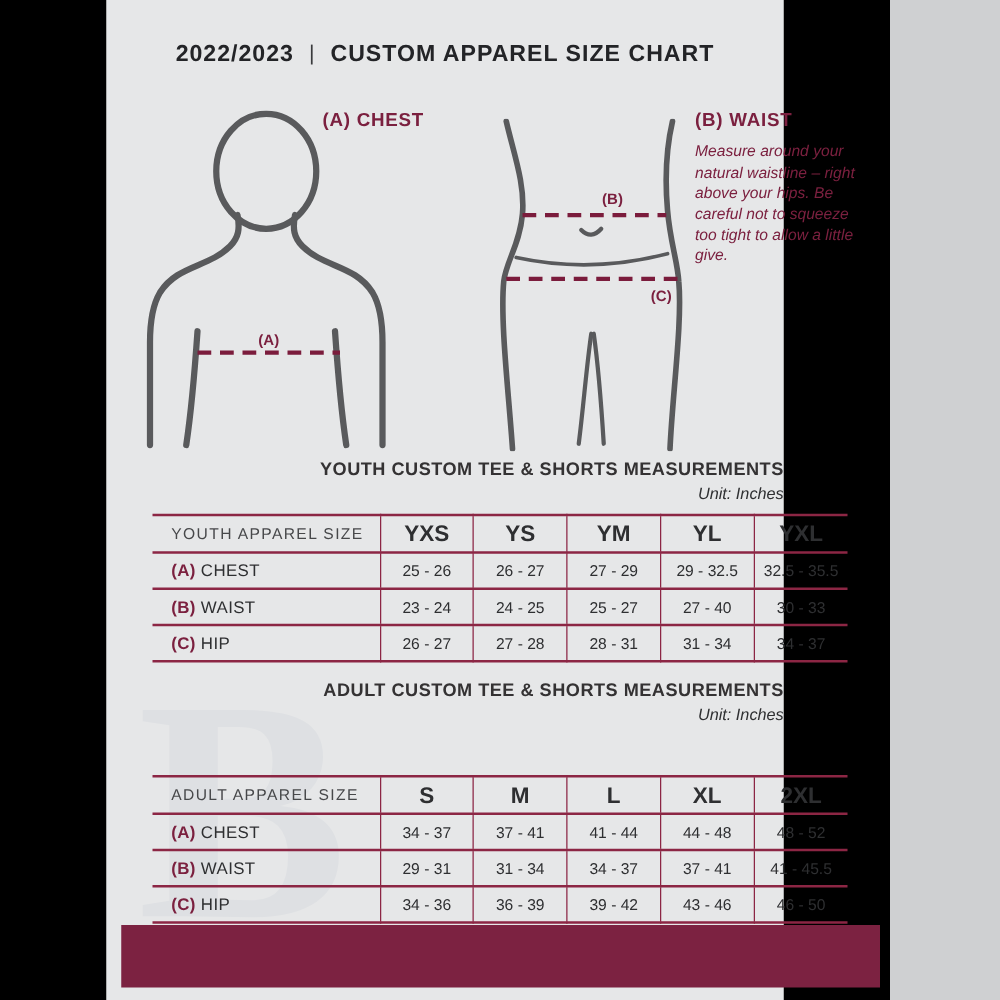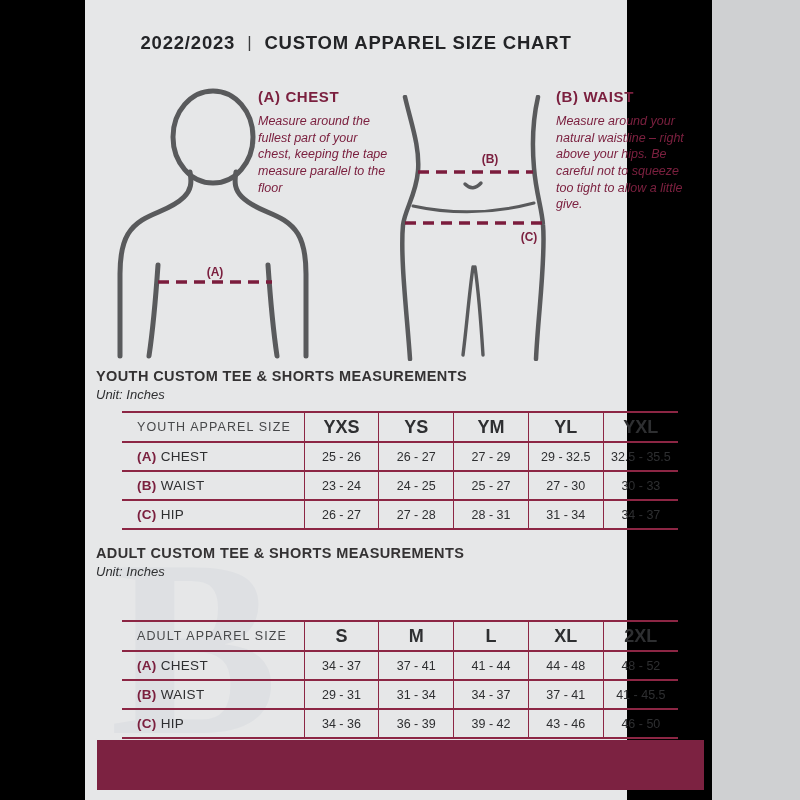--- a/index.html
+++ b/index.html
@@ -40,21 +40,21 @@
   }
   .chest-guide{position:absolute;left:258px;top:88px;width:134px;}
   .waist-guide{position:absolute;left:556px;top:88px;width:142px;}
   .hips-guide{position:absolute;left:556px;top:222px;width:150px;}
   .figure-upper{position:absolute;left:112px;top:84px;}
   .figure-lower{position:absolute;left:392px;top:95px;}
   svg text.marker{font-family:"Liberation Sans",sans-serif;font-weight:bold;
     font-size:12px;fill:var(--maroon);}
 
   
-  .section-title{position:absolute;left:96px;right:85px;text-align:left;z-index:1;}
+  .section-title{position:absolute;left:96px;right:85px;text-align:right;z-index:1;}
   .section-title .title{font-size:14.5px;font-weight:bold;color:#343233;letter-spacing:0.4px;}
   .section-title .unit{font-size:13px;font-style:italic;color:var(--ink);margin-top:3px;}
   .youth-head{top:368px;}
   .adult-head{top:545px;}
 
   .size-table{
     position:absolute;left:122px;width:556px;z-index:1;
     border-collapse:collapse;table-layout:fixed;
     border-top:2px solid var(--border);
   }
@@ -125,21 +125,20 @@
       </g>
       <line x1="26" y1="77" x2="141" y2="77" stroke="#7b1c3c" stroke-width="3.4" stroke-dasharray="11 7"></line>
       <line x1="13" y1="128" x2="154" y2="128" stroke="#7b1c3c" stroke-width="3.4" stroke-dasharray="11 7"></line>
       <text class="marker" x="98" y="68" text-anchor="middle">(B)</text>
       <text class="marker" x="137" y="146" text-anchor="middle">(C)</text>
     </svg>
   </div>
 
   <div class="chest-guide">
     <div class="guide-heading">(A) CHEST</div>
-    <p class="guide-text">Measure around the fullest part of your chest, keeping the tape measure parallel to the floor</p>
   </div>
   <div class="waist-guide">
     <div class="guide-heading">(B) WAIST</div>
     <p class="guide-text">Measure around your natural waistline – right above your hips. Be careful not to squeeze too tight to allow a little give.</p>
   </div>
 
   <div class="watermark">B</div>
 
   <div class="section-title youth-head">
     <div class="title">YOUTH CUSTOM TEE &amp; SHORTS MEASUREMENTS</div>
@@ -171,21 +170,21 @@
           <td>26 - 27</td>
           <td>27 - 29</td>
           <td>29 - 32.5</td>
           <td>32.5 - 35.5</td>
         </tr>
         <tr>
           <td class="row-label"><span class="prefix">(B)</span> WAIST</td>
           <td>23 - 24</td>
           <td>24 - 25</td>
           <td>25 - 27</td>
-          <td>27 - 30</td>
+          <td>27 - 40</td>
           <td>30 - 33</td>
         </tr>
         <tr>
           <td class="row-label"><span class="prefix">(C)</span> HIP</td>
           <td>26 - 27</td>
           <td>27 - 28</td>
           <td>28 - 31</td>
           <td>31 - 34</td>
           <td>34 - 37</td>
         </tr>

